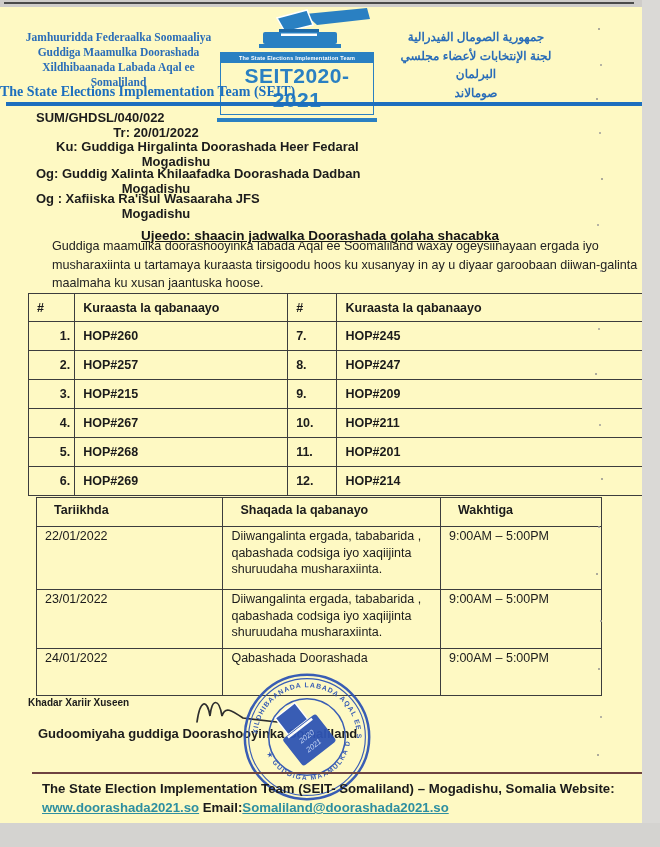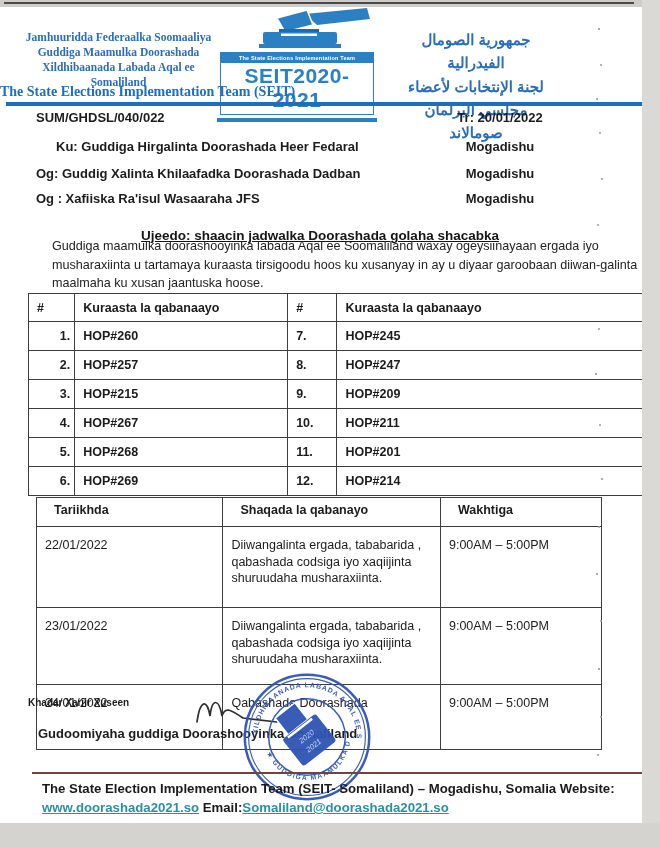--- a/index.html
+++ b/index.html
@@ -2,21 +2,21 @@
 <html><head>
 <meta charset="utf-8">
 <style>
   html,body{margin:0;padding:0;}
   body{
     width:660px;height:847px;position:relative;overflow:hidden;
     background:#d7d6d3;font-family:"Liberation Sans",sans-serif;
   }
   .page{
     position:absolute;left:0;top:0;width:660px;height:847px;
-    background:#ffffff;
+    background:#fef9c3;
   }
   
   .edge-top{position:absolute;left:0;top:0;width:660px;height:7px;background:#cfcdca;z-index:9;}
   .edge-top-line{position:absolute;left:4px;top:2px;width:630px;height:2px;background:#4a4a4a;z-index:10;}
   .edge-right{position:absolute;right:0;top:0;width:18px;height:847px;background:#dad9d6;z-index:9;}
   .edge-bottom{position:absolute;left:0;bottom:0;width:660px;height:24px;background:#d4d3d0;z-index:9;}
   .speckles{position:absolute;left:598px;top:28px;width:2px;height:2px;background:#9a9892;opacity:.8;
     box-shadow:2px 36px #a5a39d,-2px 70px #9a9892,1px 104px #a5a39d,3px 150px #9a9892,
     -1px 196px #a5a39d,2px 242px #9a9892,0 300px #a5a39d,-3px 345px #9a9892,1px 396px #a5a39d,
     3px 450px #9a9892,0 498px #a5a39d,-2px 545px #9a9892,2px 592px #a5a39d,0 640px #9a9892,
@@ -26,43 +26,43 @@
     color:#2a6db8;font-family:"Liberation Serif",serif;font-weight:bold;
     font-size:11.5px;line-height:1.3;}
   .logo{position:absolute;left:213px;top:6px;width:168px;text-align:center;}
   .logo-box{border:1.5px solid #2a80c2;display:inline-block;padding:0;width:152px;}
   .logo-banner{background:#2a80c2;color:#ffffff;font-size:5.5px;font-weight:bold;
     letter-spacing:.2px;padding:2px 1px;white-space:nowrap;overflow:hidden;}
   .logo-title{color:#2a80c2;font-weight:bold;font-size:21px;letter-spacing:.5px;
     padding:1px 0 2px 0;font-family:"Liberation Sans",sans-serif;}
   .logo-underline{width:160px;height:4px;background:#2a80c2;margin:3px auto 0 auto;}
   .org-right{position:absolute;left:398px;top:28px;width:156px;text-align:center;
-    direction:rtl;color:#2a6db8;font-weight:bold;font-size:15px;line-height:1.55;}
+    direction:rtl;color:#2a6db8;font-weight:bold;font-size:12px;line-height:1.55;}
   .team-title{position:absolute;left:0;top:84px;width:640px;
     color:#1d6fbe;font-family:"Liberation Serif",serif;font-weight:bold;font-size:14px;}
   .blue-rule{position:absolute;left:6px;top:102px;width:640px;height:4px;background:#1d6fbe;}
   
   .meta-row{position:absolute;left:36px;right:40px;display:flex;justify-content:space-between;
-    font-weight:bold;font-size:13px;color:#1c1c1c;}
+    font-weight:bold;font-size:13px;color:#1c1c1c;flex-direction:column;}
   .meta-right{width:240px;text-align:center;}
   .subject{position:absolute;left:0;top:207px;width:640px;text-align:center;
     font-weight:bold;font-size:13.5px;color:#151515;text-decoration:underline;margin-top:21px;}
   .para{position:absolute;left:52px;top:237px;width:588px;font-size:12.6px;
     line-height:18.5px;color:#222;}
   
   table{border-collapse:collapse;table-layout:fixed;}
   td,th{border:1px solid #3d3d3d;font-size:12.5px;color:#1b1b1b;overflow:hidden;}
   .seats{position:absolute;left:28px;top:293px;width:618px;}
   .seats th{font-weight:bold;text-align:left;padding:5px 8px;height:17px;}
   .seats td{height:24px;padding:2px 8px;font-weight:600;}
   .seats .num1{text-align:right;padding-right:4px;}
   .seats .num2{text-align:left;padding-left:8px;}
   .sched{position:absolute;left:36px;top:497px;width:566px;}
   .sched th{font-weight:bold;text-align:left;padding:5px 17px;height:18px;vertical-align:top;}
-  .sched td{vertical-align:top;padding:10px 8px;line-height:16.5px;}
+  .sched td{vertical-align:top;padding:1px 8px;line-height:16.5px;}
   .sched .r1 td{height:60px;}
   .sched .r2 td{height:56px;}
   .sched .r3 td{height:44px;}
   
   .sig-name{position:absolute;left:28px;top:697px;font-weight:bold;font-size:10px;color:#1c1c1c;}
   .sig-title{position:absolute;left:38px;top:726px;font-weight:bold;font-size:13px;color:#1c1c1c;}
   .sig-squiggle{position:absolute;left:185px;top:688px;z-index:4;}
   .stamp{position:absolute;left:240px;top:670px;width:134px;height:134px;z-index:5;opacity:.95;}
   
   .footer-rule{position:absolute;left:32px;top:772px;width:616px;height:2px;background:#6e4340;z-index:6;}

